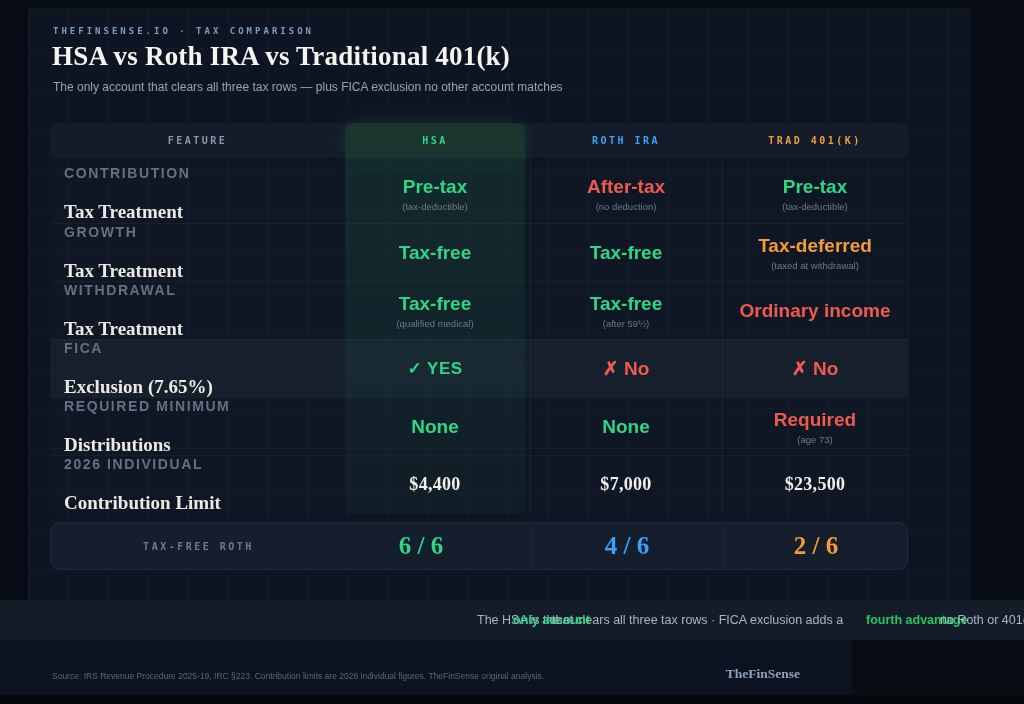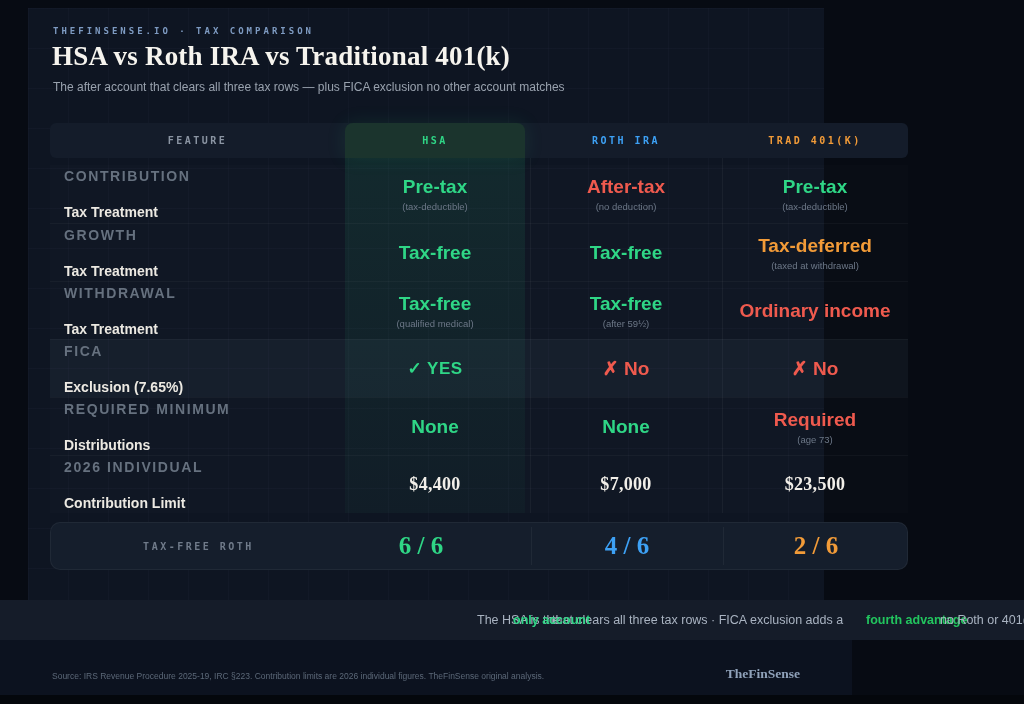--- a/index.html
+++ b/index.html
@@ -3,21 +3,21 @@
 <meta charset="utf-8">
 <style>
   * { margin:0; padding:0; box-sizing:border-box; }
   html,body { background:#070b13; }
   .stage {
     position:relative; width:1024px; height:704px; overflow:hidden;
     background:#070b13; font-family:"Liberation Sans", sans-serif;
   }
   
   .panel {
-    position:absolute; left:28px; top:8px; width:796px; height:592px;
+    position:absolute; left:28px; top:8px; width:943px; height:592px;
     background:#0e1522;
     background-image:
       linear-gradient(rgba(148,180,226,0.028) 1px, transparent 1px),
       linear-gradient(90deg, rgba(148,180,226,0.028) 1px, transparent 1px);
     background-size:40px 40px;
   }
   .eyebrow {
     position:absolute; left:25px; top:18px;
     font-family:"DejaVu Sans Mono", monospace;
     font-size:9px; font-weight:bold; letter-spacing:3px; color:#7e9bc2;
@@ -57,21 +57,21 @@
     box-shadow:0 0 20px rgba(46,214,134,0.10);
   }
   .th-roth { left:480px; width:192px; color:#3da1f5; }
   .th-trad { left:672px; width:186px; color:#f29b38; }
   .tbody { position:absolute; left:0; top:42px; width:858px; height:348px; background:rgba(255,255,255,0.012); }
   .trow { position:relative; width:858px; height:58px; border-top:1px solid rgba(255,255,255,0.035); }
   .trow:first-child { border-top:none; }
   .trow--hl { background:rgba(173,205,240,0.045); }
   .feat { position:absolute; left:14px; top:50%; transform:translateY(-50%); }
   .kicker { font-size:14px; letter-spacing:1.6px; color:#66717f; font-weight:bold; }
-  .flabel { margin-top:20px; font-family:Liberation Sans, sans-serif; font-weight:bold; font-size:14px; color:#ece9e2; }
+  .flabel { margin-top:20px; font-family:Liberation Serif, serif; font-weight:bold; font-size:19px; color:#ece9e2; }
   .cell { position:absolute; top:0; height:100%; display:flex; flex-direction:column; align-items:center; justify-content:center; gap:3px; text-align:center; }
   .c1 { left:295px; width:180px; } .c2 { left:480px; width:192px; } .c3 { left:672px; width:186px; }
   .val { font-size:19px; font-weight:bold; color:#c9d2dd; }
   .val[data-tone="green"]  { color:#2fd686; }
   .val[data-tone="red"]    { color:#ef5a4e; }
   .val[data-tone="orange"] { color:#f29b38; }
   .val[data-tone="white"]  { color:#f2efe9; }
   .sub { font-size:9.5px; color:#6d7888; }
   .sub:empty { display:none; }
   .trow--hl .c1 .val { font-size:17px; letter-spacing:0.5px; }
@@ -107,21 +107,21 @@
   .bottom-bar { position:absolute; left:0; top:695px; width:1024px; height:9px; background:#04070c; }
 </style>
 </head>
 <body>
 
 <div class="stage">
   <div class="panel">
 
     <div class="eyebrow">THEFINSENSE.IO · TAX COMPARISON</div>
     <h1 class="title">HSA vs Roth IRA vs Traditional 401(k)</h1>
-    <div class="subtitle">The after account that clears all three tax rows — plus FICA exclusion no other account matches</div>
+    <div class="subtitle">The only account that clears all three tax rows — plus FICA exclusion no other account matches</div>
 
     <div class="table-wrap">
       <div class="col-tint"></div>
       <div class="vsep v1"></div>
       <div class="vsep v2"></div>
 
       <div class="thead">
         <div class="th th-feature">FEATURE</div>
         <div class="th th-roth">ROTH IRA</div>
         <div class="th th-hsa">HSA</div>

